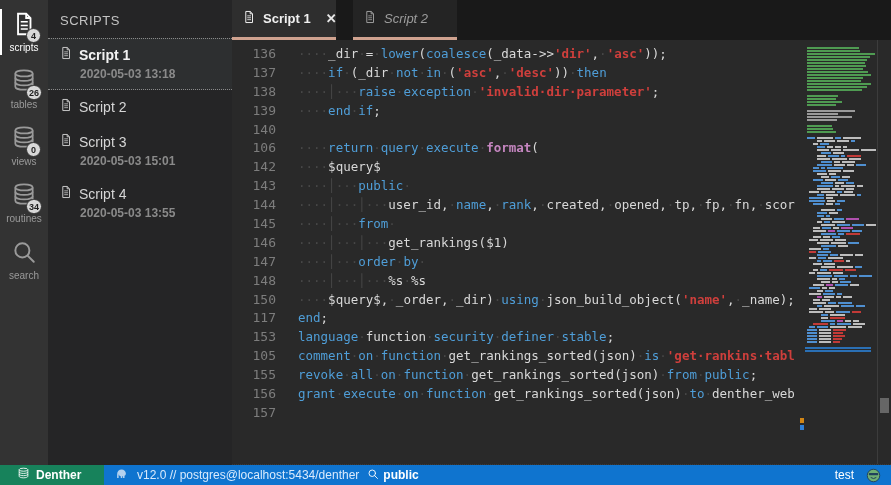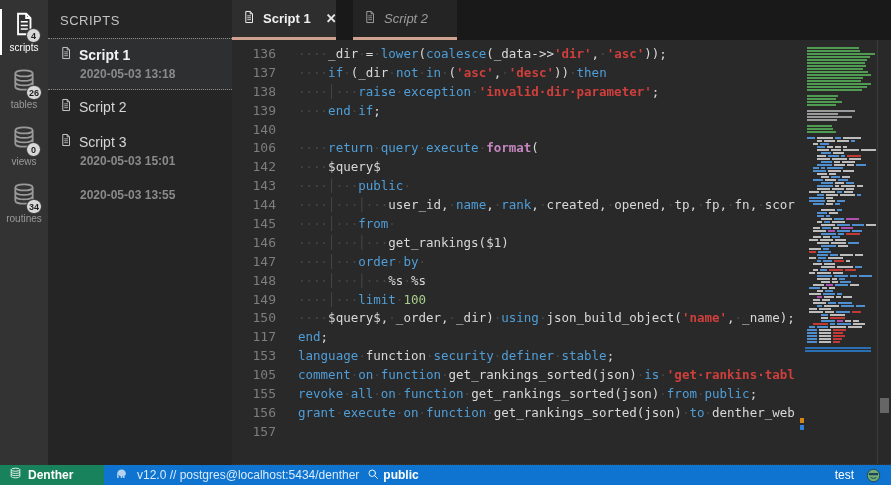--- a/index.html
+++ b/index.html
@@ -72,21 +72,21 @@
   .mm-row { position:relative; height:3px; }
   .mm-seg { position:absolute; top:0; height:2px; }
   .mm-mark { position:absolute; width:4px; height:5px; left:-5px; }
   .vscroll { width:14px; flex:none; position:relative; border-left:1px solid #3c3c3c; }
   .vs-handle { position:absolute; left:2px; right:2px; top:358px; height:15px; background:#666666; }
   
   .statusbar {
     position:absolute; left:0; right:0; bottom:0; height:20px; display:flex; align-items:stretch;
     color:#ffffff; font-size:12px; z-index:4;
   }
-  .sb-app { width:104px; flex:none; display:flex; align-items:center; gap:6px; padding-left:9px; }
+  .sb-app { width:104px; flex:none; display:flex; align-items:center; gap:6px; padding-left:17px; }
   .sb-app svg { width:13px; height:13px; }
   .sb-app-label { font-weight:bold; font-size:12px; }
   .sb-rest { flex:1; display:flex; align-items:center; padding-left:10px; gap:8px; }
   .sb-conn { color:#d9eafc; display:flex; align-items:center; gap:8px; }
   .sb-schema { display:flex; align-items:center; gap:4px; font-weight:bold; }
   .sb-right { margin-left:auto; display:flex; align-items:center; gap:12px; padding-right:10px; }
   .sb-user { font-size:12px; }
   .sb-smiley svg { width:15px; height:15px; display:block; }
 </style>
 </head>
@@ -127,20 +127,27 @@
       <div class="act-item">
         <span><svg viewBox="0 0 24 24" style="width:26px;height:26px" fill="none" stroke="currentColor" stroke-width="1.6">
             <ellipse cx="12" cy="5" rx="8" ry="2.8"></ellipse>
             <path d="M4 5v12.2c0 1.55 3.58 2.8 8 2.8s8-1.25 8-2.8V5"></path>
             <path d="M4 9.1c0 1.55 3.58 2.8 8 2.8s8-1.25 8-2.8"></path>
             <path d="M4 13.2c0 1.55 3.58 2.8 8 2.8s8-1.25 8-2.8"></path>
           </svg></span>
         <span class="act-badge">34</span>
         <span class="act-label">routines</span>
       </div>
+      <div class="act-item">
+        <span><svg viewBox="0 0 24 24" style="width:26px;height:26px" fill="none" stroke="currentColor" stroke-width="1.8" stroke-linecap="round">
+            <circle cx="10.5" cy="10.5" r="6.5"></circle>
+            <path d="M15.3 15.3L21 21"></path>
+          </svg></span>
+        <span class="act-label">search</span>
+      </div>
     </div>
 
   <div class="sidepanel">
     <div class="panel-title">SCRIPTS</div>
     <div id="scriptlist">
         <div class="s-item selected">
           <div class="s-item-top">
             <span><svg viewBox="0 0 24 24" style="width:14px;height:14px" fill="none" stroke="currentColor" stroke-width="1.7">
                 <path d="M6.5 2.5h7.5l4 4v15h-11.5z"></path>
                 <path d="M14 2.5v4h4"></path>
@@ -165,20 +172,28 @@
             <span><svg viewBox="0 0 24 24" style="width:14px;height:14px" fill="none" stroke="currentColor" stroke-width="1.7">
                 <path d="M6.5 2.5h7.5l4 4v15h-11.5z"></path>
                 <path d="M14 2.5v4h4"></path>
                 <path d="M9 10h6.5M9 13.3h6.5M9 16.6h6.5" stroke-width="1.4"></path>
               </svg></span>
             <span class="s-name">Script 3</span>
           </div>
           <div class="s-time">2020-05-03 15:01</div>
         </div>
         <div class="s-item">
+          <div class="s-item-top">
+            <span><svg viewBox="0 0 24 24" style="width:14px;height:14px" fill="none" stroke="currentColor" stroke-width="1.7">
+                <path d="M6.5 2.5h7.5l4 4v15h-11.5z"></path>
+                <path d="M14 2.5v4h4"></path>
+                <path d="M9 10h6.5M9 13.3h6.5M9 16.6h6.5" stroke-width="1.4"></path>
+              </svg></span>
+            <span class="s-name">Script 4</span>
+          </div>
           <div class="s-time">2020-05-03 13:55</div>
         </div>
       </div>
   </div>
 
   <div class="main">
     <div class="tabbar" id="tabbar">
         <div class="tab active">
           <span><svg viewBox="0 0 24 24" style="width:14px;height:14px" fill="none" stroke="currentColor" stroke-width="1.7">
               <path d="M6.5 2.5h7.5l4 4v15h-11.5z"></path>
@@ -206,21 +221,20 @@
           <div class="line"><span class="ln">139</span><span class="tw">····</span><span class="tk">end</span><span class="tw">·</span><span class="tk">if</span><span class="tp">;</span></div>
           <div class="line"><span class="ln">140</span></div>
           <div class="line"><span class="ln">106</span><span class="tw">····</span><span class="tk">return</span><span class="tw">·</span><span class="tk">query</span><span class="tw">·</span><span class="tk">execute</span><span class="tw">·</span><span class="tf">format</span><span class="tp">(</span></div>
           <div class="line"><span class="ln">142</span><span class="tw">····</span><span class="tp">$query$</span></div>
           <div class="line"><span class="ln">143</span><span class="tw">····│···</span><span class="tk">public</span><span class="tw">·</span></div>
           <div class="line"><span class="ln">144</span><span class="tw">····│···│···</span><span class="tp">user_id,</span><span class="tw">·</span><span class="tk">name</span><span class="tp">,</span><span class="tw">·</span><span class="tk">rank</span><span class="tp">,</span><span class="tw">·</span><span class="tp">created,</span><span class="tw">·</span><span class="tp">opened,</span><span class="tw">·</span><span class="tp">tp,</span><span class="tw">·</span><span class="tp">fp,</span><span class="tw">·</span><span class="tp">fn,</span><span class="tw">·</span><span class="tp">scor</span></div>
           <div class="line"><span class="ln">145</span><span class="tw">····│···</span><span class="tk">from</span><span class="tw">·</span></div>
           <div class="line"><span class="ln">146</span><span class="tw">····│···│···</span><span class="tp">get_rankings($1)</span></div>
           <div class="line"><span class="ln">147</span><span class="tw">····│···</span><span class="tk">order</span><span class="tw">·</span><span class="tk">by</span><span class="tw">·</span></div>
           <div class="line"><span class="ln">148</span><span class="tw">····│···│···</span><span class="tp">%s</span><span class="tw">·</span><span class="tp">%s</span></div>
-          <div class="line"><span class="ln">149</span><span class="tw">····│···</span><span class="tk">limit</span><span class="tw">·</span><span class="tn">100</span></div>
           <div class="line"><span class="ln">150</span><span class="tw">····</span><span class="tp">$query$,</span><span class="tw">·</span><span class="tp">_order,</span><span class="tw">·</span><span class="tp">_dir)</span><span class="tw">·</span><span class="tk">using</span><span class="tw">·</span><span class="tp">json_build_object(</span><span class="ts">'name'</span><span class="tp">,</span><span class="tw">·</span><span class="tp">_name);</span></div>
           <div class="line"><span class="ln">117</span><span class="tk">end</span><span class="tp">;</span></div>
           <div class="line"><span class="ln">153</span><span class="tk">language</span><span class="tw">·</span><span class="tp">function</span><span class="tw">·</span><span class="tk">security</span><span class="tw">·</span><span class="tk">definer</span><span class="tw">·</span><span class="tk">stable</span><span class="tp">;</span></div>
           <div class="line"><span class="ln">105</span><span class="tk">comment</span><span class="tw">·</span><span class="tk">on</span><span class="tw">·</span><span class="tk">function</span><span class="tw">·</span><span class="tp">get_rankings_sorted(json)</span><span class="tw">·</span><span class="tk">is</span><span class="tw">·</span><span class="ts">'get·rankins·tabl</span></div>
           <div class="line"><span class="ln">155</span><span class="tk">revoke</span><span class="tw">·</span><span class="tk">all</span><span class="tw">·</span><span class="tk">on</span><span class="tw">·</span><span class="tk">function</span><span class="tw">·</span><span class="tp">get_rankings_sorted(json)</span><span class="tw">·</span><span class="tk">from</span><span class="tw">·</span><span class="tk">public</span><span class="tp">;</span></div>
           <div class="line"><span class="ln">156</span><span class="tk">grant</span><span class="tw">·</span><span class="tk">execute</span><span class="tw">·</span><span class="tk">on</span><span class="tw">·</span><span class="tk">function</span><span class="tw">·</span><span class="tp">get_rankings_sorted(json)</span><span class="tw">·</span><span class="tk">to</span><span class="tw">·</span><span class="tp">denther_web</span></div>
           <div class="line"><span class="ln">157</span></div>
         </div>
       <div class="minimap" id="minimap">
         <div class="mm-mark" style="top:378px;background:#d18616"></div>

